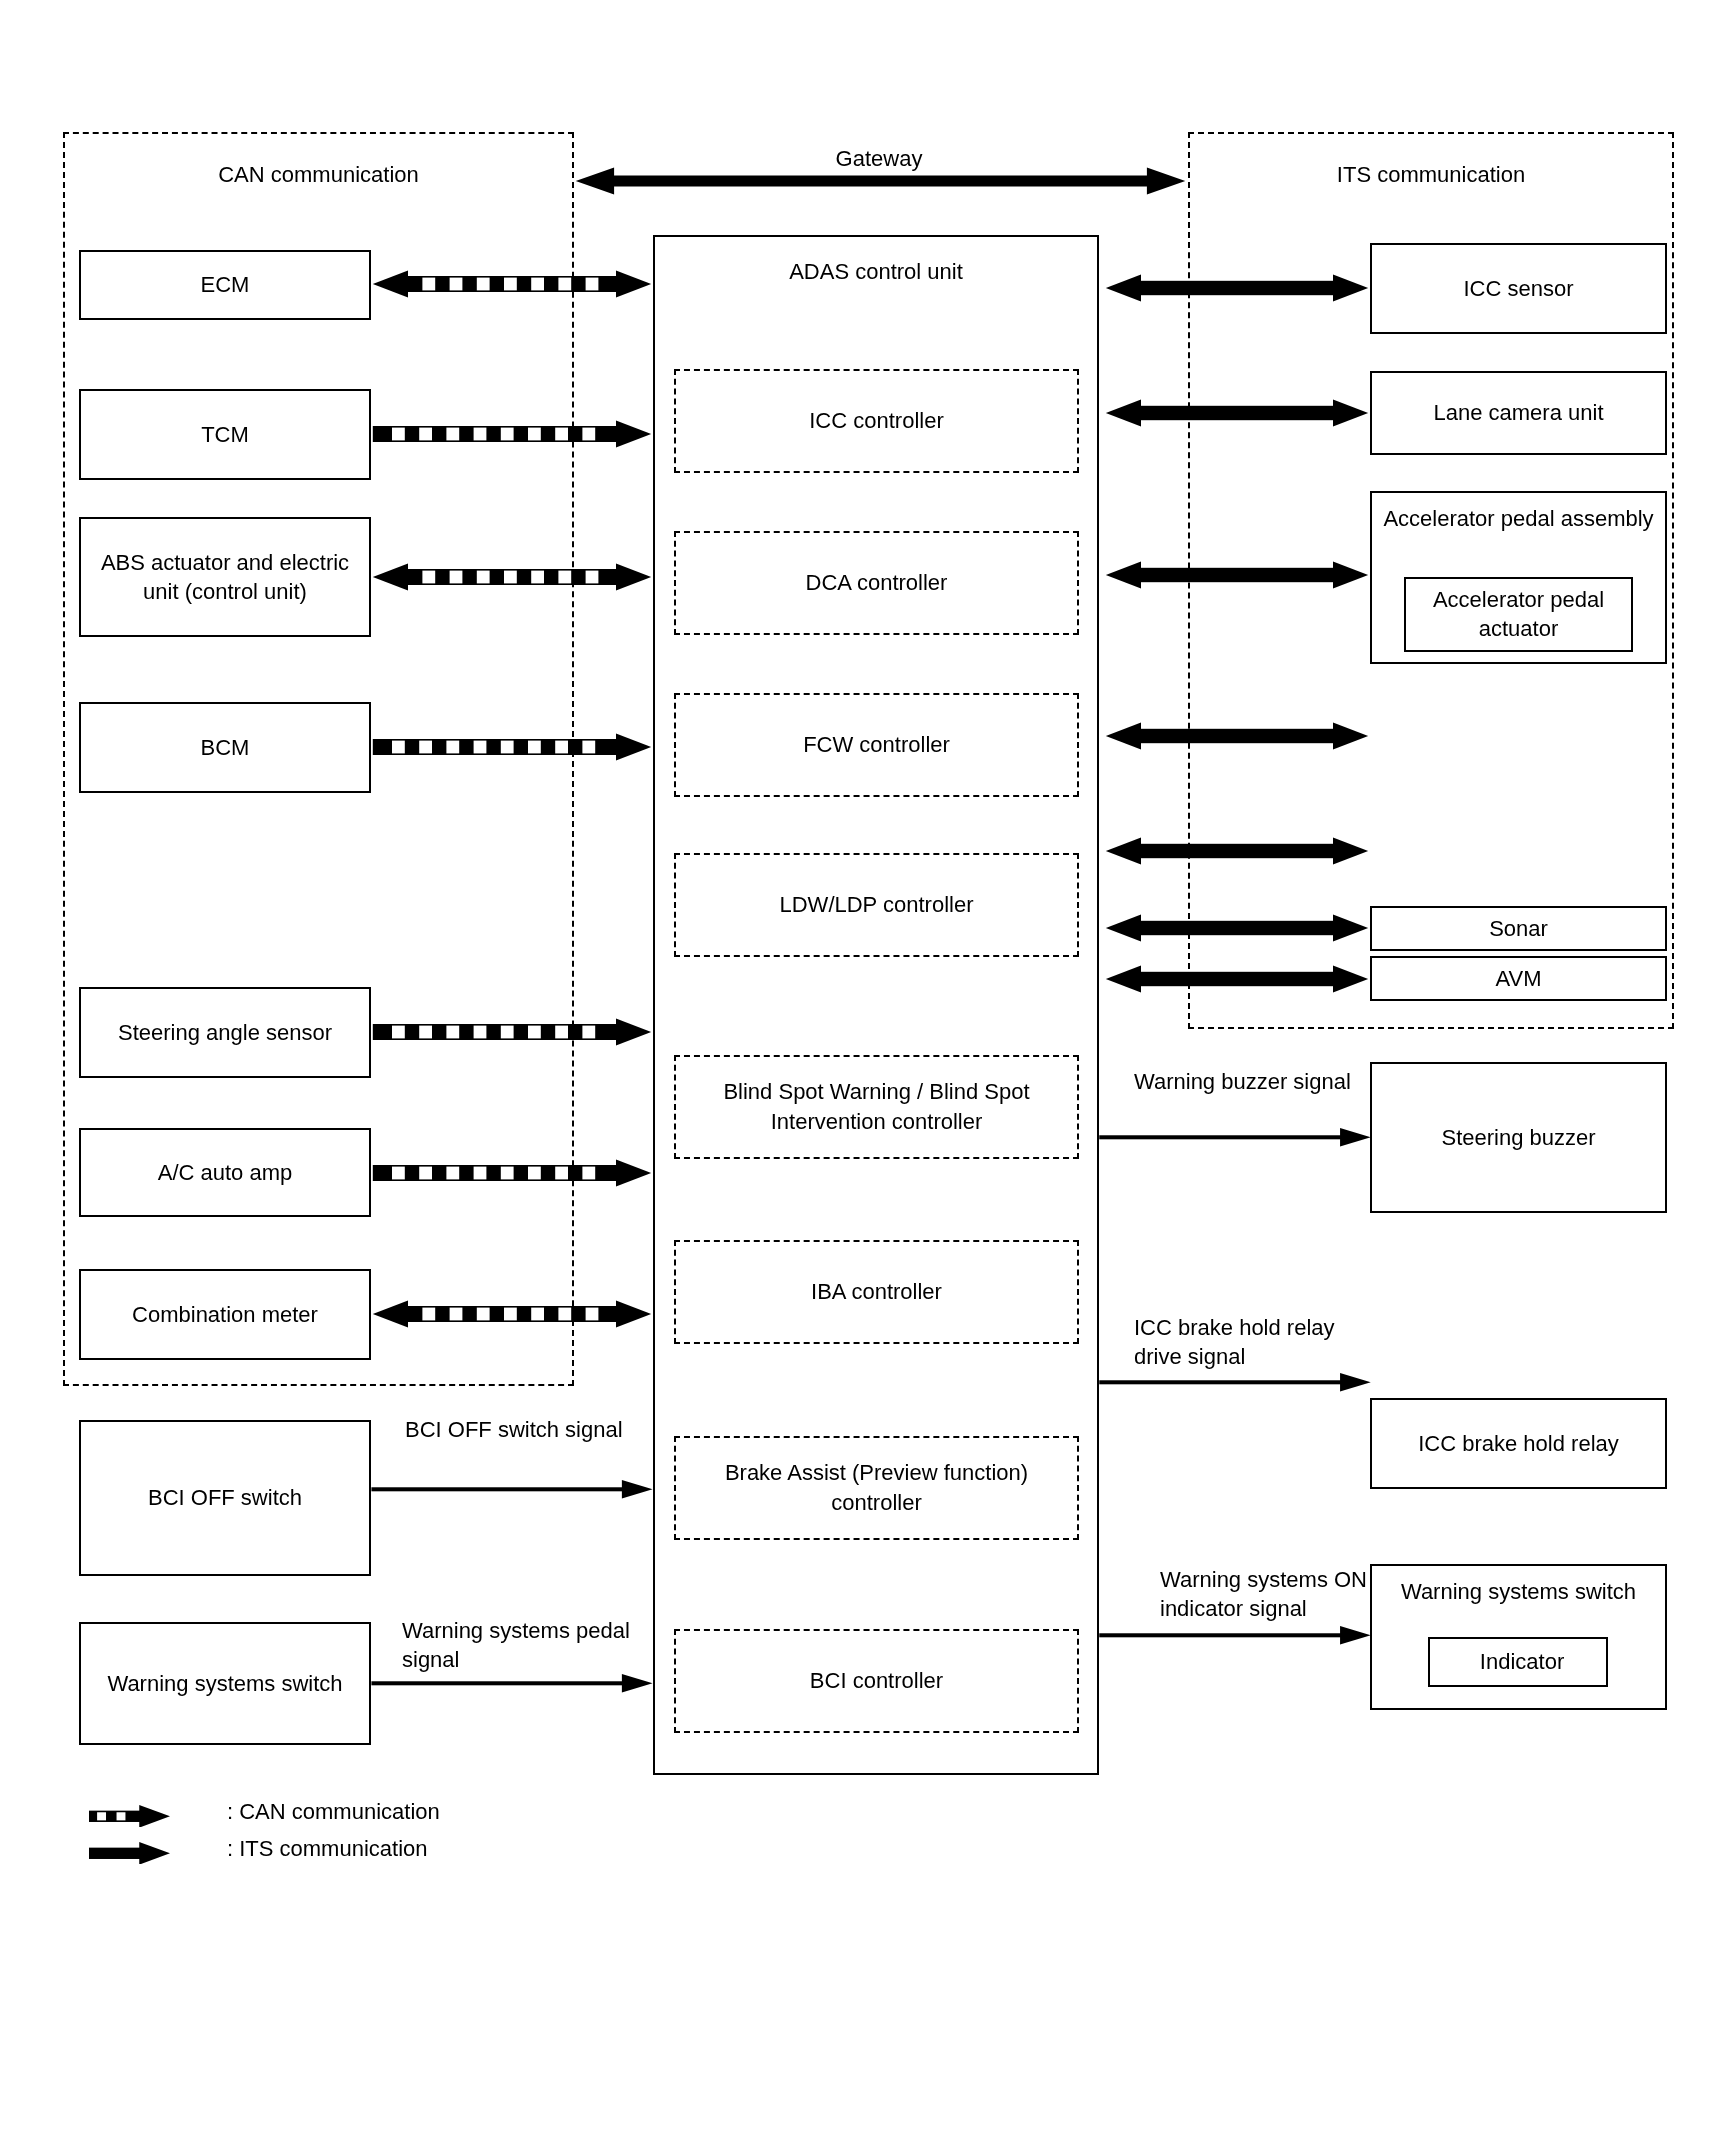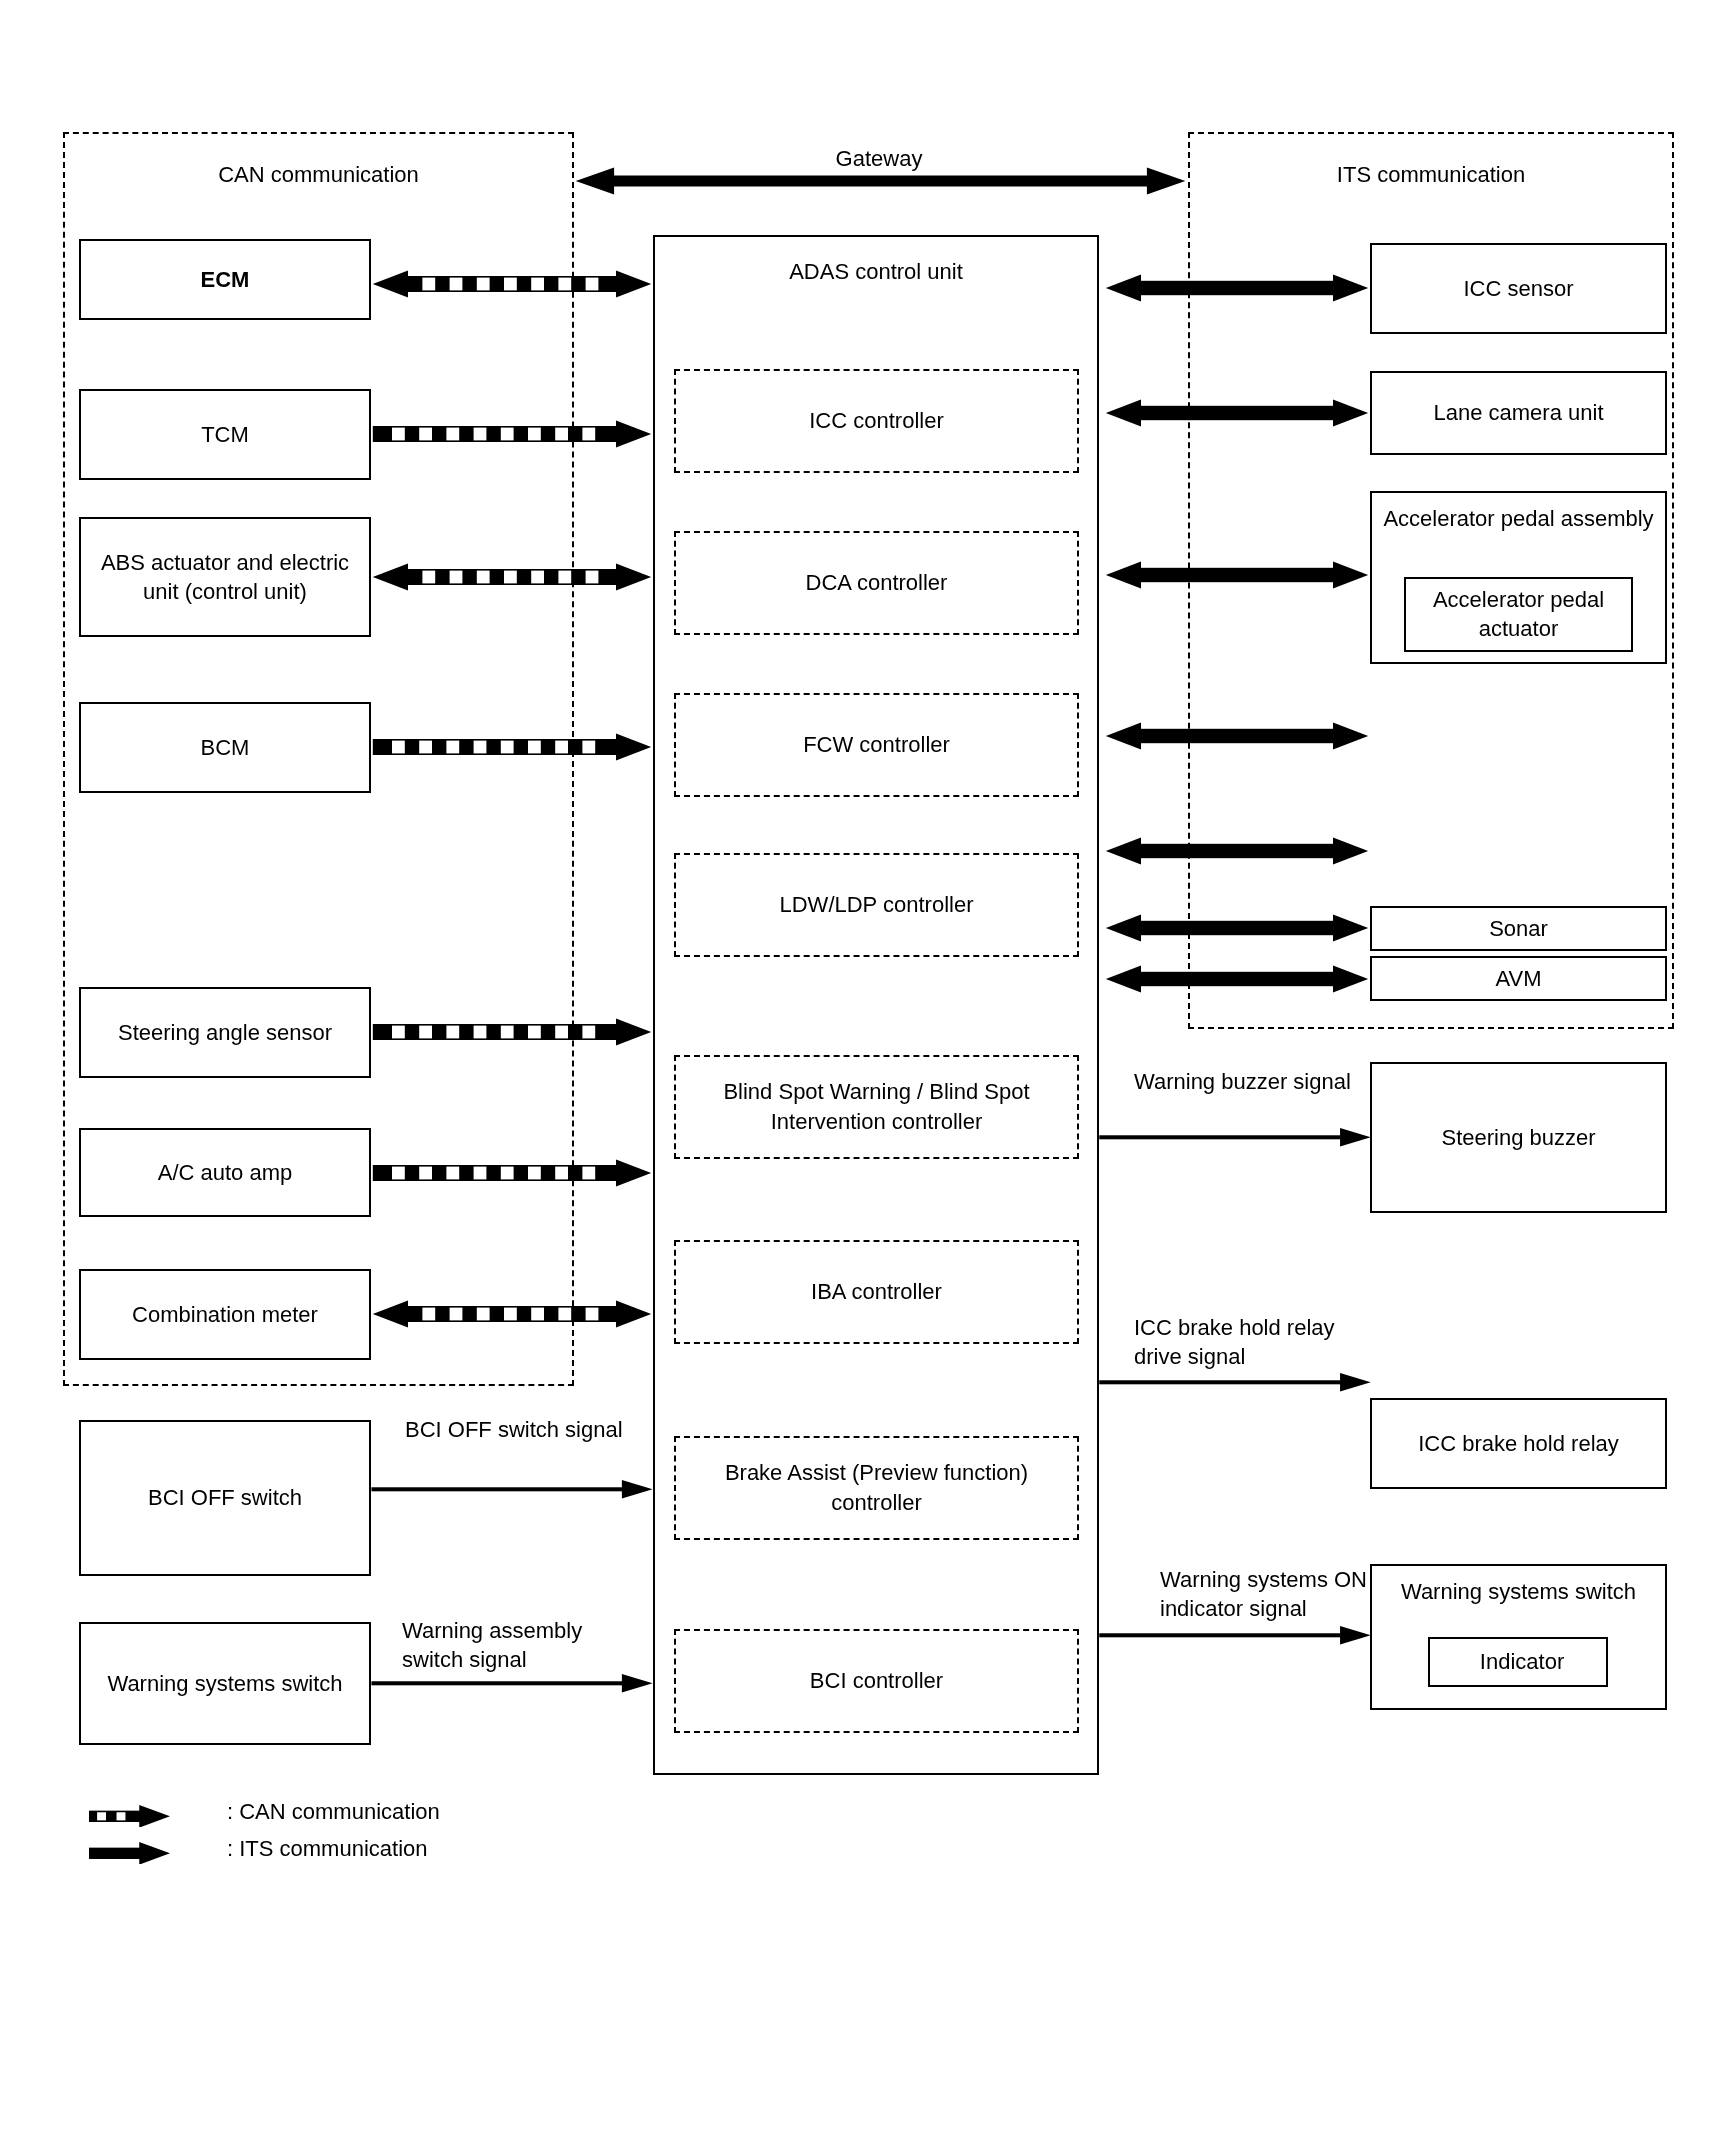--- a/index.html
+++ b/index.html
@@ -97,21 +97,21 @@
 
   <div class="ctrl" style="left:674px;top:369px;width:405px;height:104px;">ICC  controller</div>
   <div class="ctrl" style="left:674px;top:531px;width:405px;height:104px;">DCA  controller</div>
   <div class="ctrl" style="left:674px;top:693px;width:405px;height:104px;">FCW controller</div>
   <div class="ctrl" style="left:674px;top:853px;width:405px;height:104px;">LDW/LDP controller</div>
   <div class="ctrl" style="left:674px;top:1055px;width:405px;height:104px;">Blind Spot Warning / Blind Spot Intervention controller</div>
   <div class="ctrl" style="left:674px;top:1240px;width:405px;height:104px;">IBA controller</div>
   <div class="ctrl" style="left:674px;top:1436px;width:405px;height:104px;">Brake Assist (Preview function) controller</div>
   <div class="ctrl" style="left:674px;top:1629px;width:405px;height:104px;">BCI controller</div>
 
-  <div class="box" style="left:79px;top:239px;width:292px;height:81px;font-weight:bold;">ECM</div>
+  <div class="box" style="left:79px;top:250px;width:292px;height:70px;">ECM</div>
   <div class="box" style="left:79px;top:389px;width:292px;height:91px;">TCM</div>
   <div class="box" style="left:79px;top:702px;width:292px;height:91px;">BCM</div>
   <div class="box" style="left:79px;top:517px;width:292px;height:120px;">ABS actuator and electric unit (control unit)</div>
   <div class="box" style="left:79px;top:987px;width:292px;height:91px;">Steering angle sensor</div>
   <div class="box" style="left:79px;top:1128px;width:292px;height:89px;">A/C auto amp</div>
   <div class="box" style="left:79px;top:1269px;width:292px;height:91px;">Combination meter</div>
 
   <div class="box" style="left:79px;top:1420px;width:292px;height:156px;">BCI OFF switch</div>
   <div class="box" style="left:79px;top:1622px;width:292px;height:123px;">Warning systems switch</div>
 
@@ -328,21 +328,21 @@
   </div>
 
   <div class="sig-label" style="left:405px;top:1416px;width:227px;">BCI OFF switch signal</div>
   <div class="arrow-wrap" style="left:371px;top:1480px;">
     <svg width="282" height="19.4" viewBox="0 0 348 24">
       <rect x="0" y="9" width="318" height="5" fill="#000"></rect>
       <polygon points="348,11.5 310,0 310,23" fill="#000"></polygon>
     </svg>
   </div>
 
-  <div class="sig-label" style="left:402px;top:1617px;width:235px;">Warning assembly switch signal</div>
+  <div class="sig-label" style="left:402px;top:1617px;width:235px;">Warning systems pedal signal</div>
   <div class="arrow-wrap" style="left:371px;top:1674px;">
     <svg width="282" height="19.4" viewBox="0 0 348 24">
       <rect x="0" y="9" width="318" height="5" fill="#000"></rect>
       <polygon points="348,11.5 310,0 310,23" fill="#000"></polygon>
     </svg>
   </div>
 
   <div id="legend" style="left:89px;top:1801px;width:486px;">
     <div class="legend-row">
       <span class="legend-glyph">

